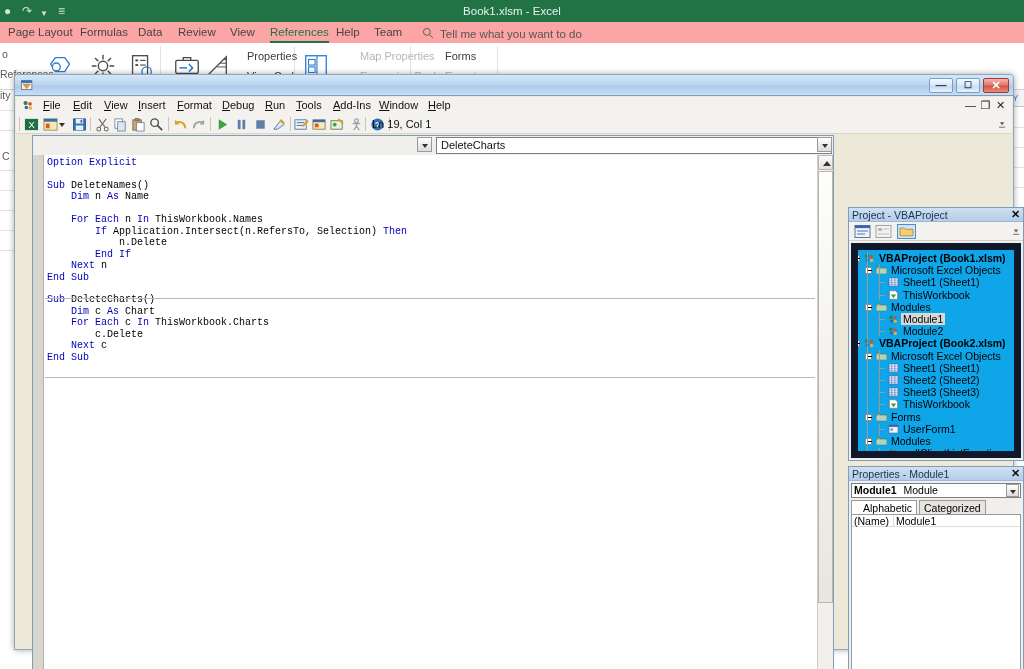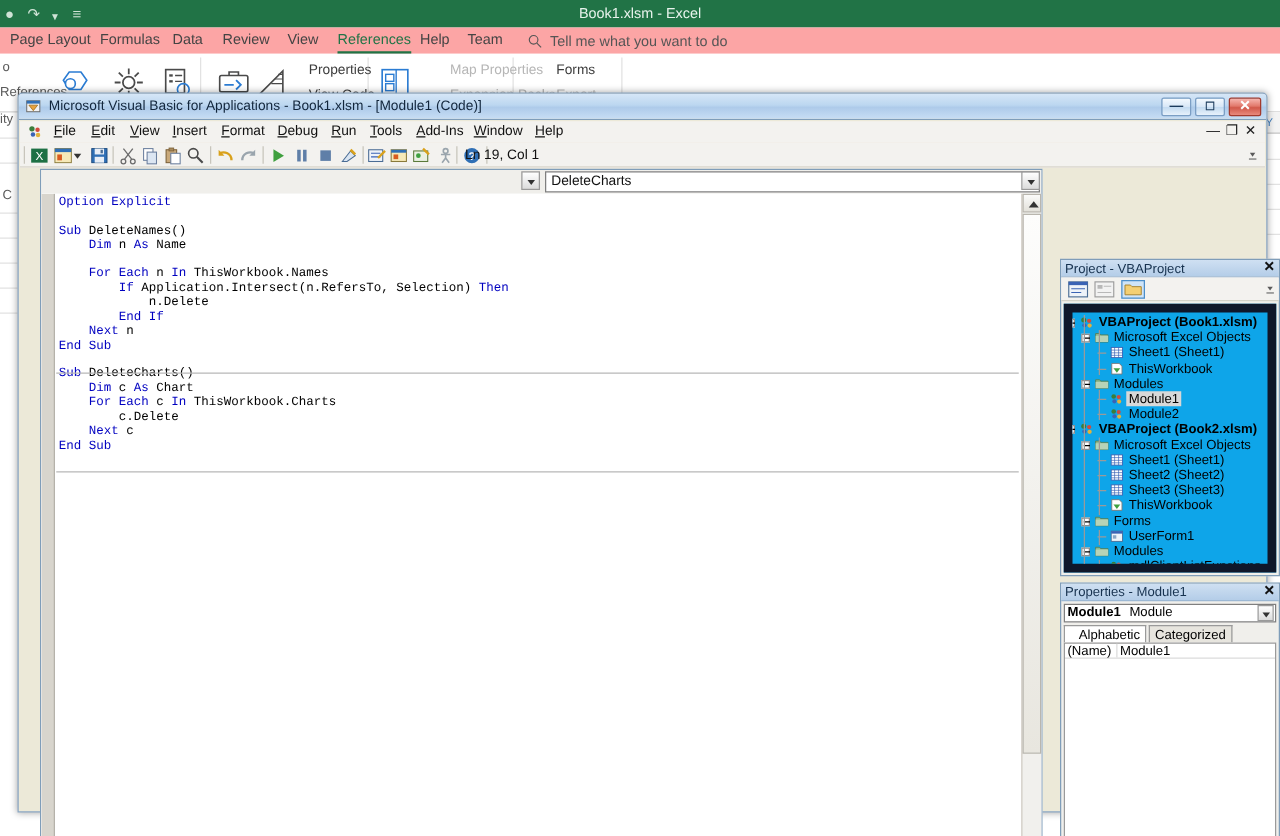--- a/index.html
+++ b/index.html
@@ -453,21 +453,20 @@
 </div>
 
 <div id="vbe-window">
 
   <div id="vbe-titlebar">
     <svg id="vbe-title-icon" viewBox="0 0 16 16">
       <rect x="1" y="3" width="12" height="10" fill="#f2f2f2" stroke="#6b6b6b" stroke-width="0.9"></rect>
       <rect x="1" y="3" width="12" height="2.6" fill="#2f6fb5"></rect>
       <path d="M3 7 L7 12 L11 7 Z" fill="#e8a33d" stroke="#9c6a18" stroke-width="0.7"></path>
     </svg>
-    <div id="vbe-title-text">Microsoft Visual Basic for Applications - Book1.xlsm - [Module1 (Code)]</div>
 
     <div class="wbtn" style="right:60px;">
       <div class="wbtn-x" style="color:#1b3b5c;">—</div>
     </div>
     <div class="wbtn" style="right:33px;">
       <div class="wbtn-x" style="color:#1b3b5c;font-size:9px;">☐</div>
     </div>
     <div class="wbtn close" style="right:4px;">
       <div class="wbtn-x">✕</div>
     </div>

